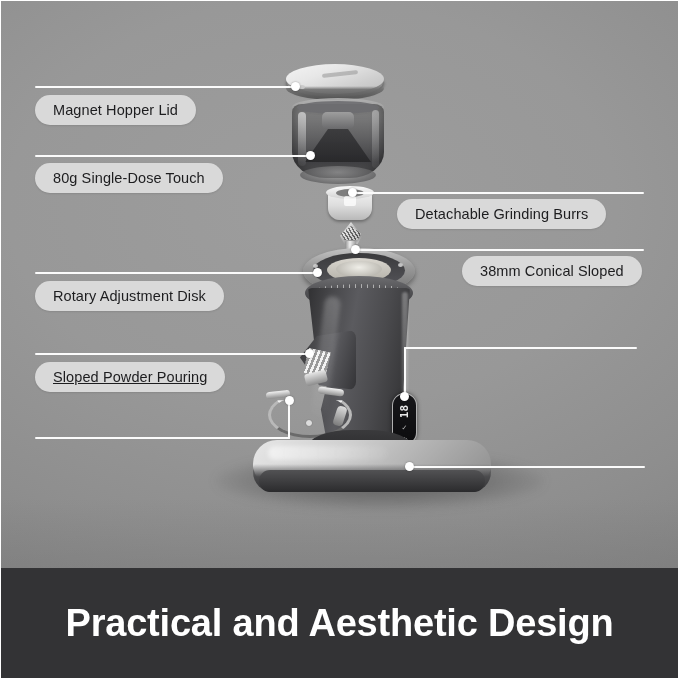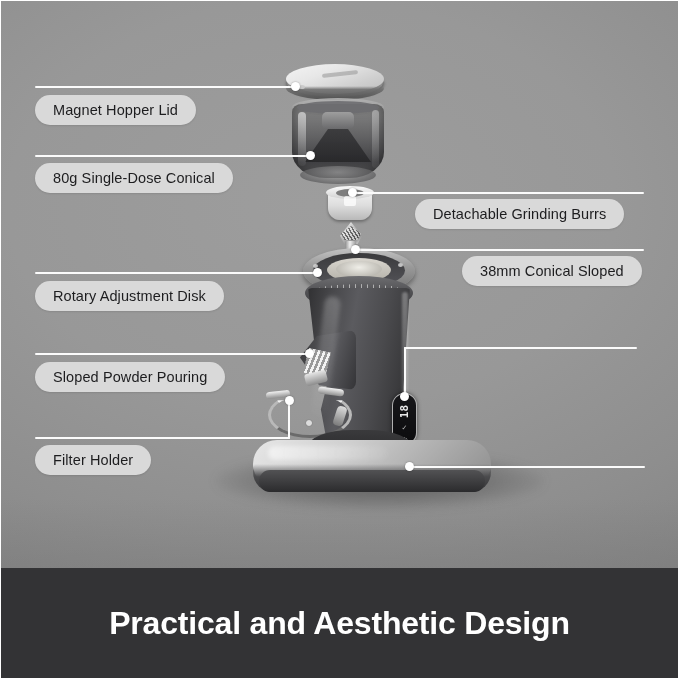--- a/index.html
+++ b/index.html
@@ -264,21 +264,21 @@
     position:absolute;left:308px;top:430px;width:104px;height:34px;border-radius:50%/60%;
     background:linear-gradient(to bottom,#3a3a3c,#242426);
   }
 
   
   #banner{
     position:absolute;left:0;top:568px;width:679px;height:111px;
     background:#333335;display:flex;align-items:center;justify-content:center;
   }
   #banner-title{
-    color:#ffffff;font-size:32px;font-weight:700;letter-spacing:-.2px;
+    color:#ffffff;font-size:38px;font-weight:700;letter-spacing:-.2px;
   }
   .edge-frame{position:absolute;inset:0;border:1px solid #ffffff;pointer-events:none;}
 </style>
 </head>
 <body>
 
 <div id="stage">
 
   <div id="photo">
 
@@ -371,26 +371,25 @@
     <div class="dot" style="left:351px;top:245px;"></div>
 
     <div class="leader" style="left:404px;top:347px;width:233px;"></div>
     <div class="leader-v" style="left:404px;top:347px;height:50px;"></div>
     <div class="dot" style="left:400px;top:392px;"></div>
 
     <div class="leader" style="left:410px;top:466px;width:235px;"></div>
     <div class="dot" style="left:405px;top:462px;"></div>
 
     <div class="pill" style="left:35px;top:95px;">Magnet Hopper Lid</div>
-    <div class="pill" style="left:35px;top:163px;">80g Single-Dose Conical</div>
+    <div class="pill" style="left:35px;top:163px;">80g Single-Dose Touch</div>
     <div class="pill" style="left:35px;top:281px;">Rotary Adjustment Disk</div>
-    <div class="pill" style="left:35px;top:362px;">Sloped Powder Pouring</div>
-    <div class="pill" style="left:35px;top:445px;">Filter Holder</div>
-
-    <div class="pill" style="left:415px;top:199px;">Detachable Grinding Burrs</div>
+    <div class="pill" style="left:35px;top:362px;text-decoration:underline;">Sloped Powder Pouring</div>
+
+    <div class="pill" style="left:397px;top:199px;">Detachable Grinding Burrs</div>
     <div class="pill" style="left:462px;top:256px;">38mm Conical Sloped</div>
 
   </div>
 
   <div id="banner">
     <div id="banner-title">Practical and Aesthetic Design</div>
   </div>
 
   <div class="edge-frame"></div>
 </div>

